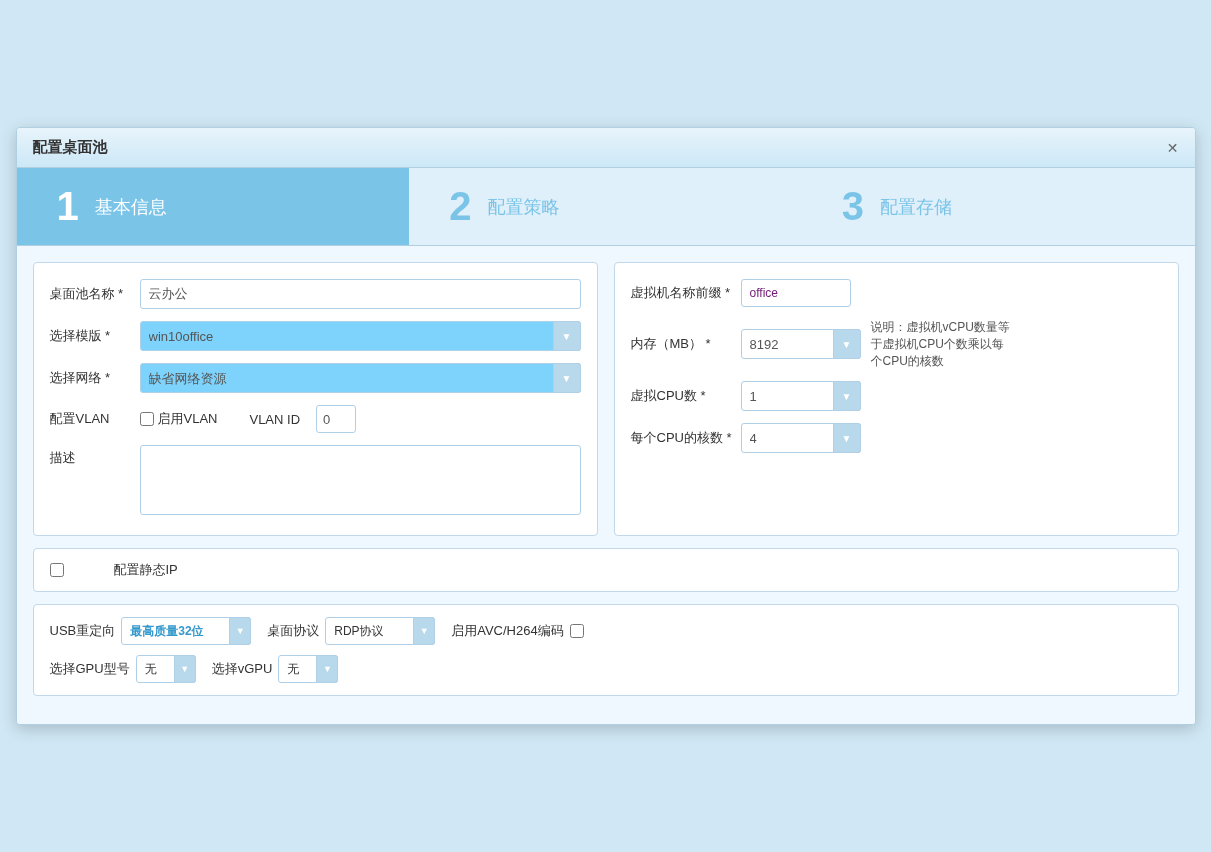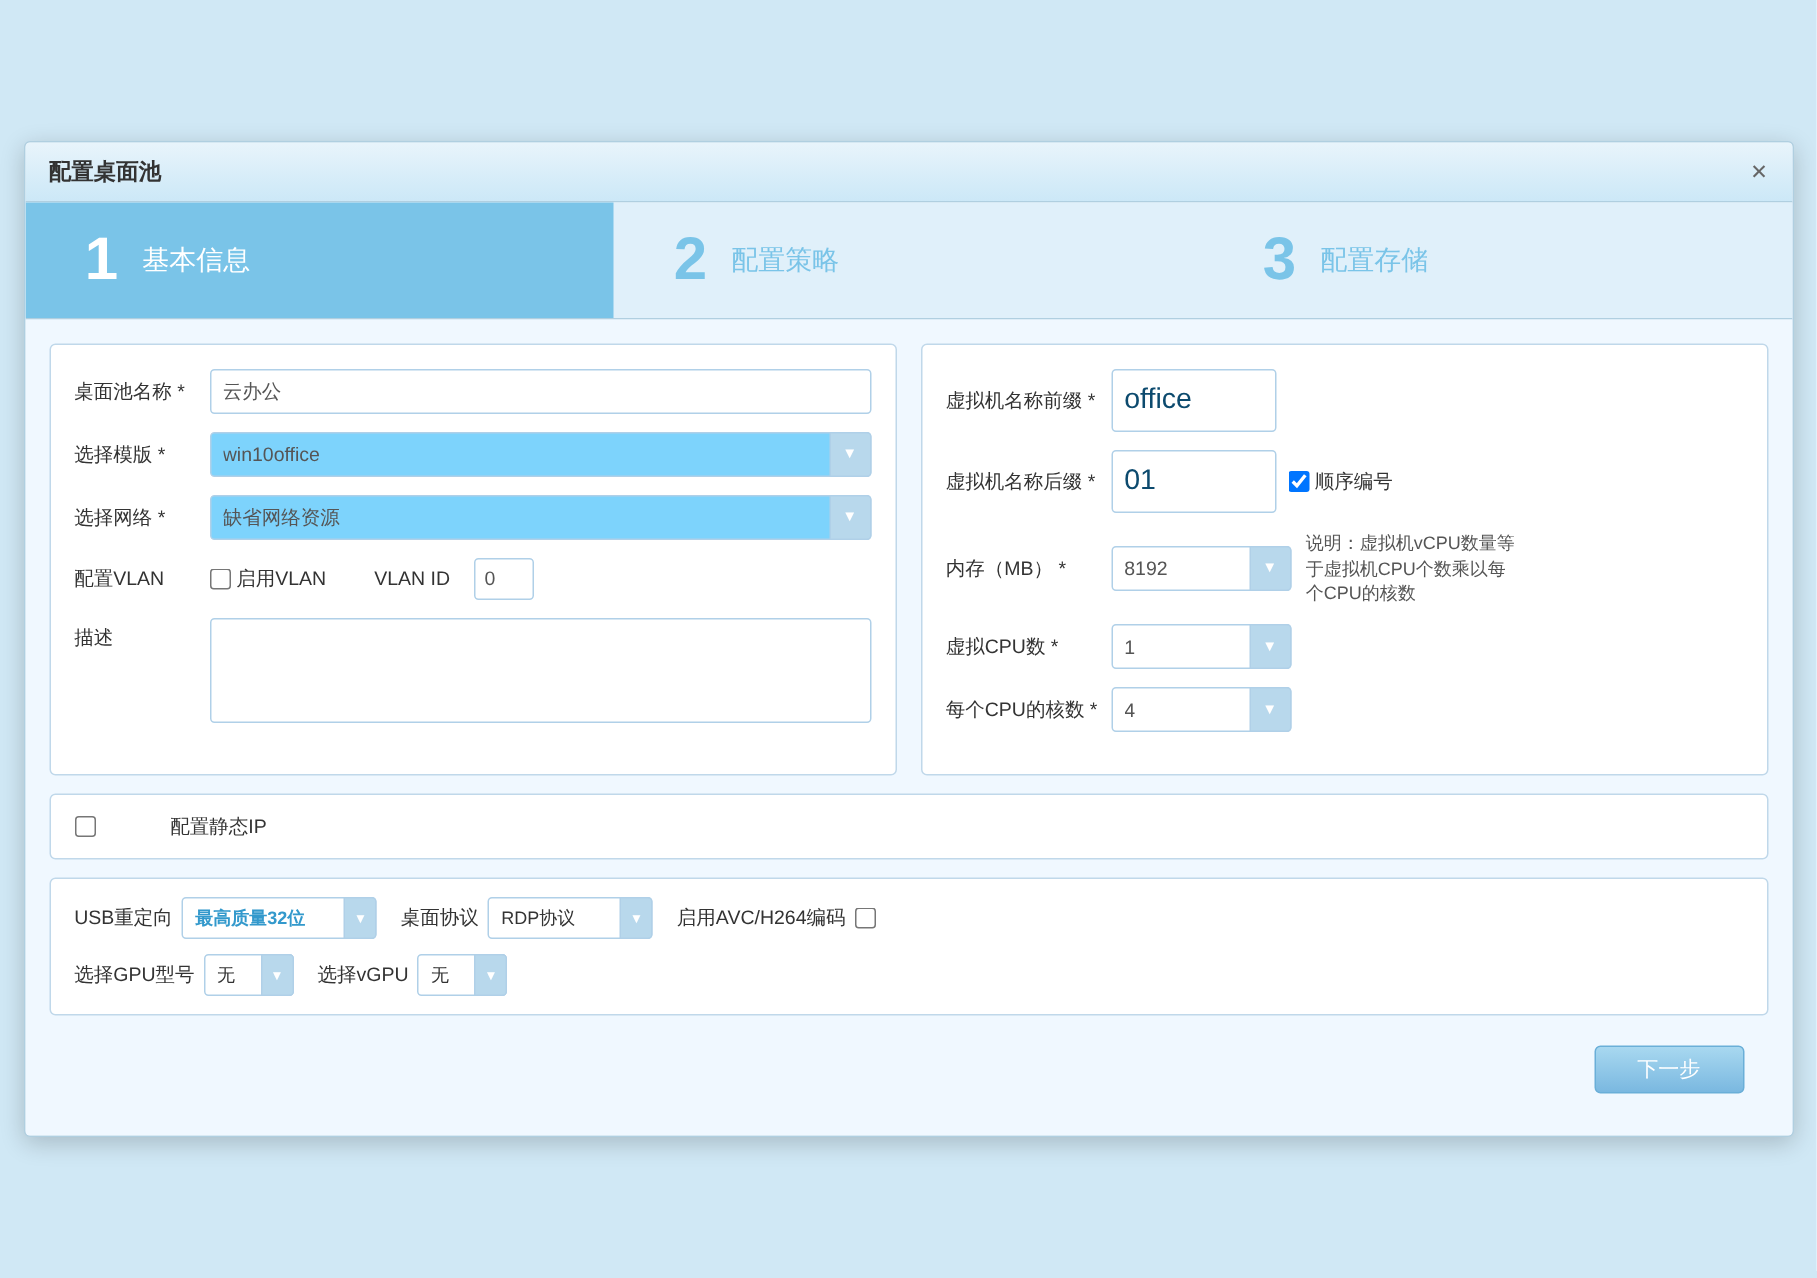--- a/index.html
+++ b/index.html
@@ -256,26 +256,26 @@
 
     .right-label {
       font-size: 13px;
       color: #333;
       min-width: 110px;
       white-space: nowrap;
     }
 
     .right-input {
       width: 110px;
-      height: 42px;
+      height: 28px;
       border: 1px solid #b0d0e8;
       border-radius: 3px;
       padding: 0 8px;
-      font-size: 19px;
-      color: #0c4a6e;
+      font-size: 12px;
+      color: #701a75;
       background: #fff;
       outline: none;
     }
 
     .right-select-wrapper {
       position: relative;
       display: flex;
       align-items: flex-end;
       width: 120px;
     }
@@ -519,28 +519,20 @@
 
       </div>
 
       <div class="panel panel-right">
 
         <div class="right-form-row">
           <span class="right-label">虚拟机名称前缀 *</span>
           <input class="right-input" type="text" value="office" style="">
         </div>
 
-        <div class="right-form-row">
-          <span class="right-label">虚拟机名称后缀 *</span>
-          <input class="right-input" type="text" value="01" style="">
-          <div class="seq-check">
-            <input type="checkbox" checked="" style="">
-            <span>顺序编号</span>
-          </div>
-        </div>
 
         <div class="right-form-row">
           <span class="right-label">内存（MB） *</span>
           <div class="right-select-wrapper">
             <select class="right-select">
               <option>8192</option>
             </select>
             <span class="select-arrow">▼</span>
           </div>
           <span class="note-text">说明：虚拟机vCPU数量等于虚拟机CPU个数乘以每个CPU的核数</span>
@@ -620,18 +612,15 @@
             <select class="small-select" style="width:60px;">
               <option>无</option>
             </select>
             <span class="small-arrow">▼</span>
           </div>
         </div>
       </div>
 
     </div>
 
-    <div class="dialog-footer">
-      <button class="btn-next">下一步</button>
-    </div>
 
   </div>
 </div>
 
 </body></html>

